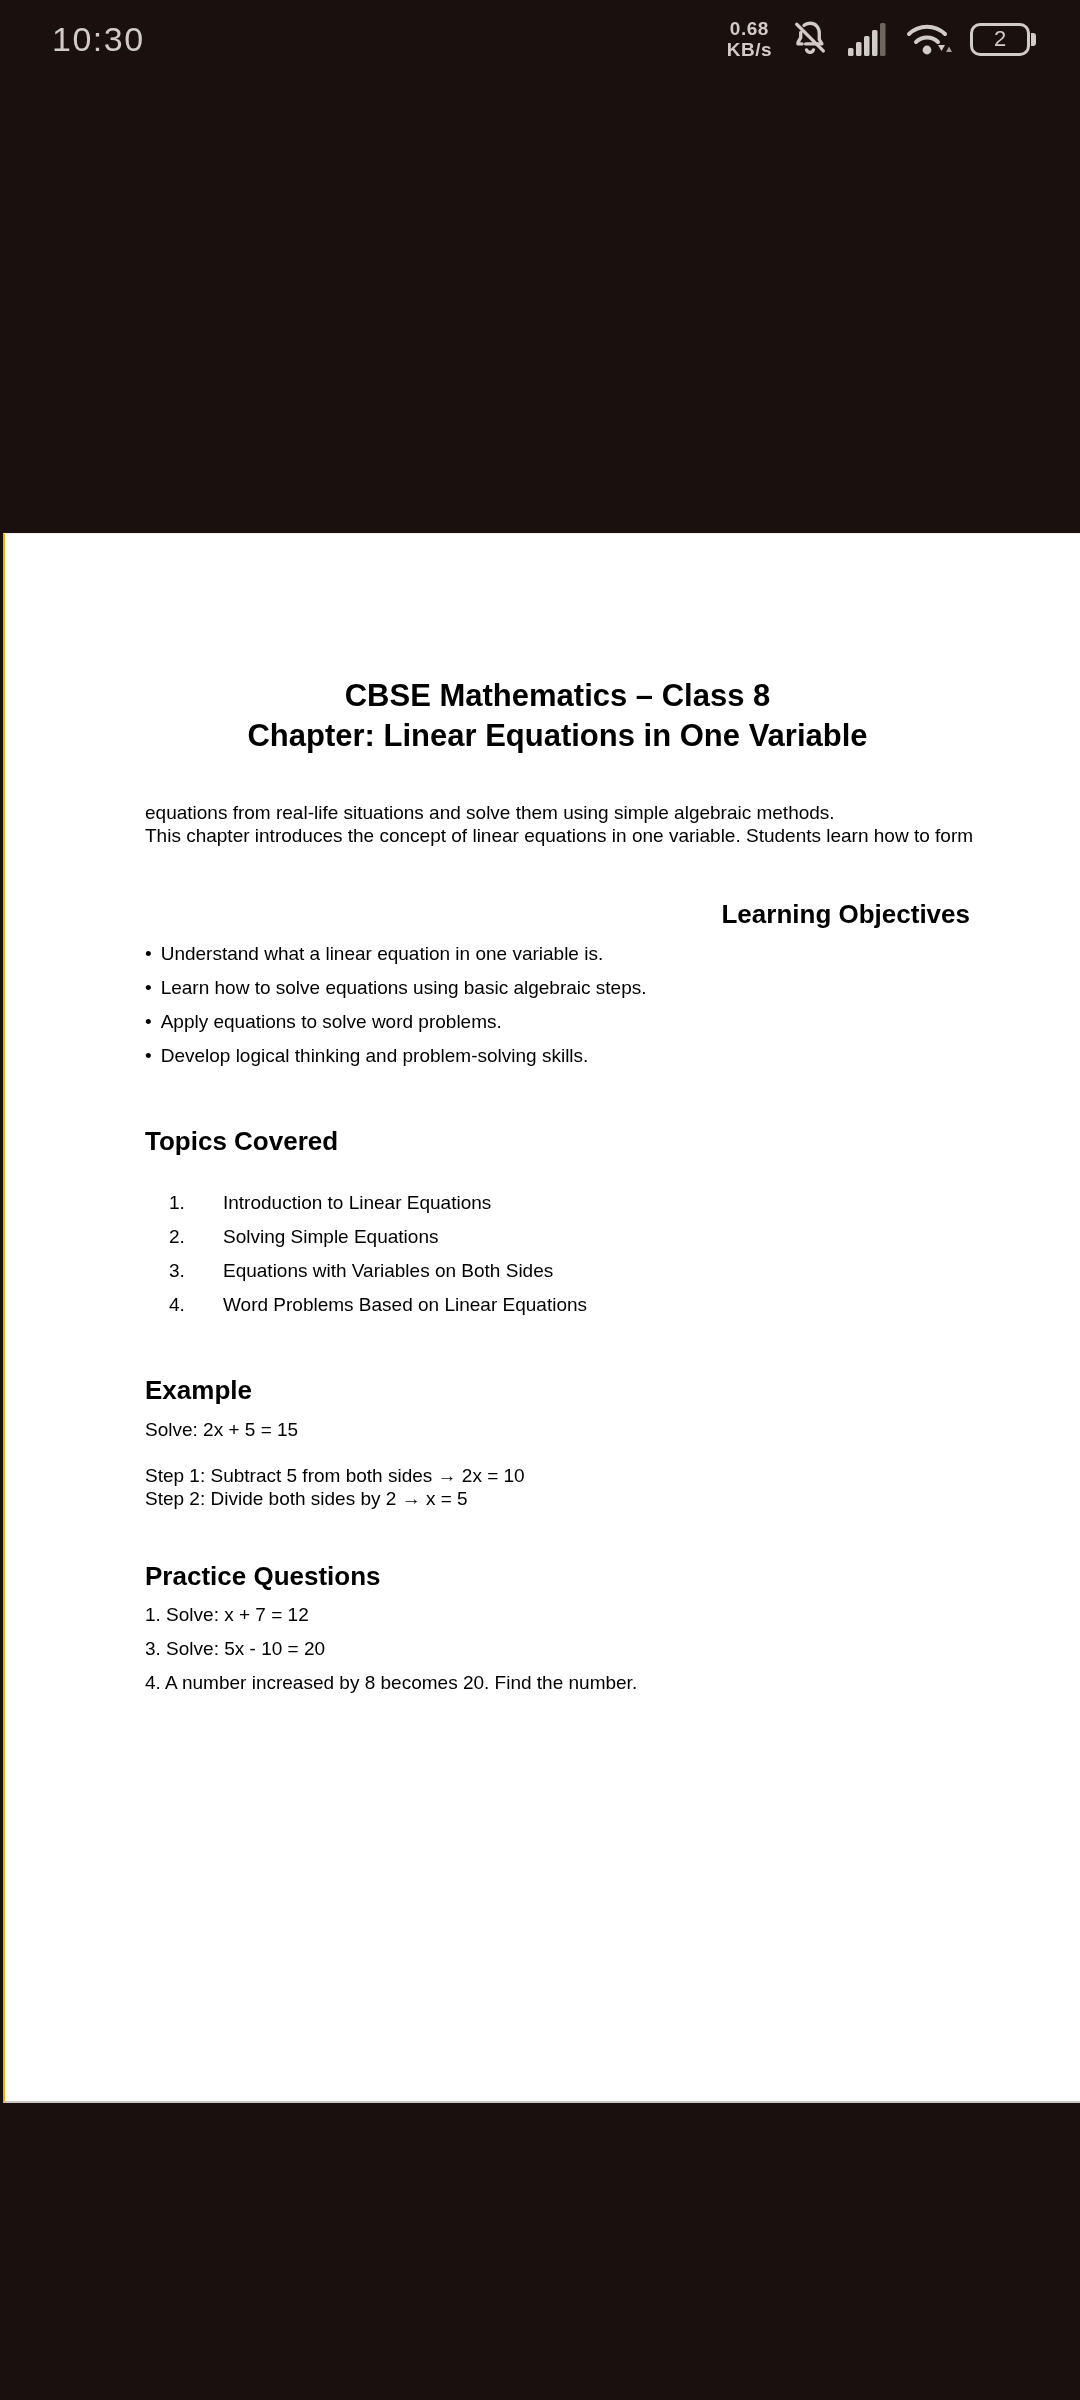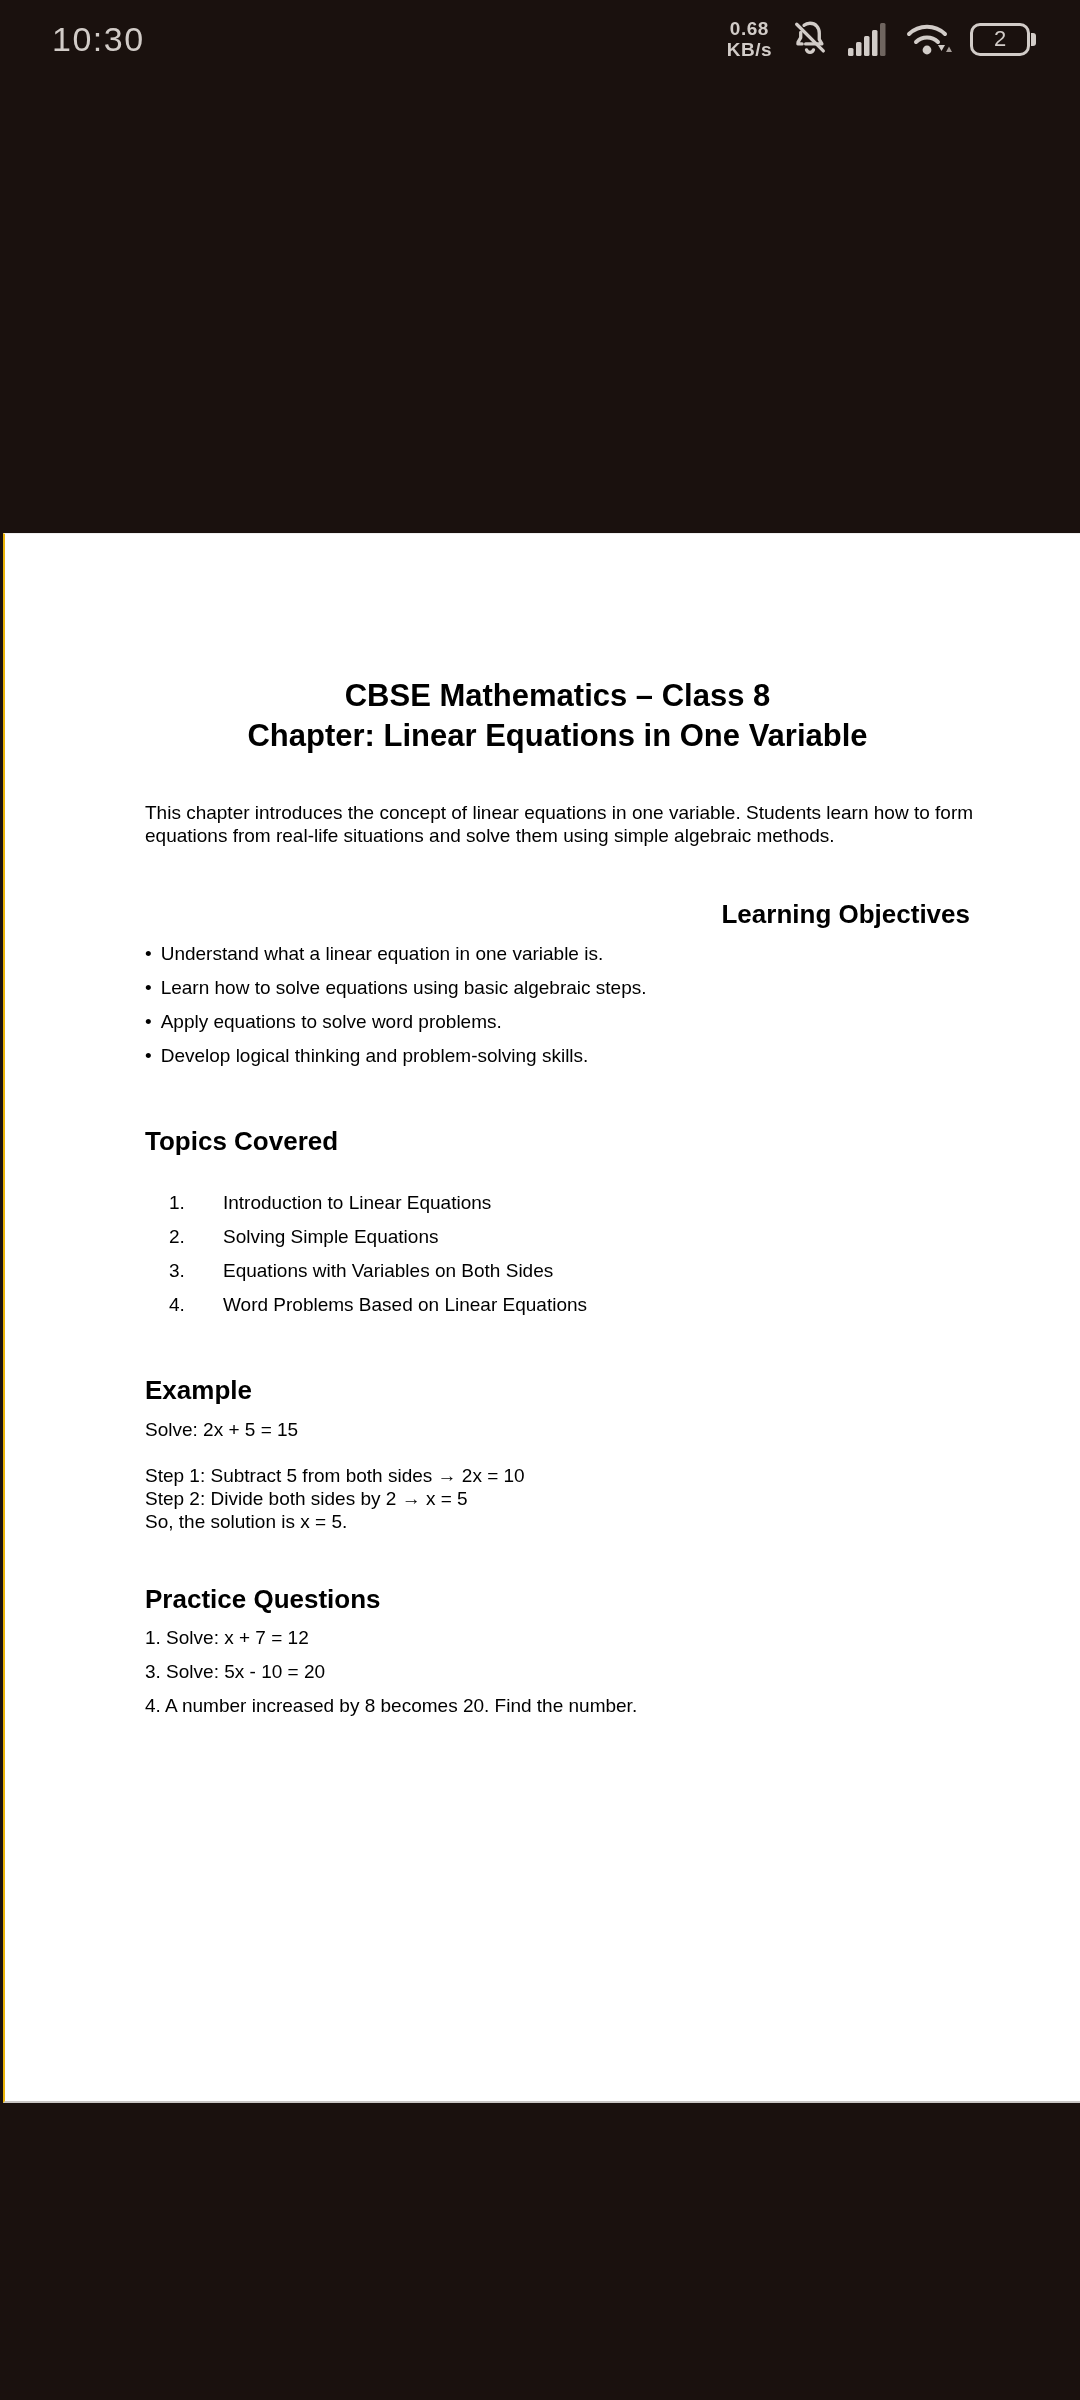--- a/index.html
+++ b/index.html
@@ -125,22 +125,22 @@
   </div>
 
   <div class="pdf-page">
 
     <div class="doc-title">
       <div>CBSE Mathematics – Class 8</div>
       <div>Chapter: Linear Equations in One Variable</div>
     </div>
 
     <div class="intro">
+      <div>equations from real-life situations and solve them using simple algebraic methods.</div>
       <div>This chapter introduces the concept of linear equations in one variable. Students learn how to form</div>
-      <div>equations from real-life situations and solve them using simple algebraic methods.</div>
     </div>
 
     <h2 class="section-heading mt-objectives">Learning Objectives</h2>
 
     <div class="bullet-list">
       <div class="bullet-item">
         <span class="bullet-glyph">•</span>
         <span>Understand what a linear equation in one variable is.</span>
       </div>
       <div class="bullet-item">
@@ -178,21 +178,20 @@
       </div>
     </div>
 
     <h2 class="section-heading mt-example">Example</h2>
 
     <p class="example-problem">Solve: 2x + 5 = 15</p>
 
     <div class="example-steps">
       <div>Step 1: Subtract 5 from both sides → 2x = 10</div>
       <div>Step 2: Divide both sides by 2 → x = 5</div>
-      <div>So, the solution is x = 5.</div>
     </div>
 
     <h2 class="section-heading mt-practice">Practice Questions</h2>
 
     <div class="question-list">
       <p class="question">1. Solve: x + 7 = 12</p>
       <p class="question">3. Solve: 5x - 10 = 20</p>
       <p class="question">4. A number increased by 8 becomes 20. Find the number.</p>
     </div>
 

